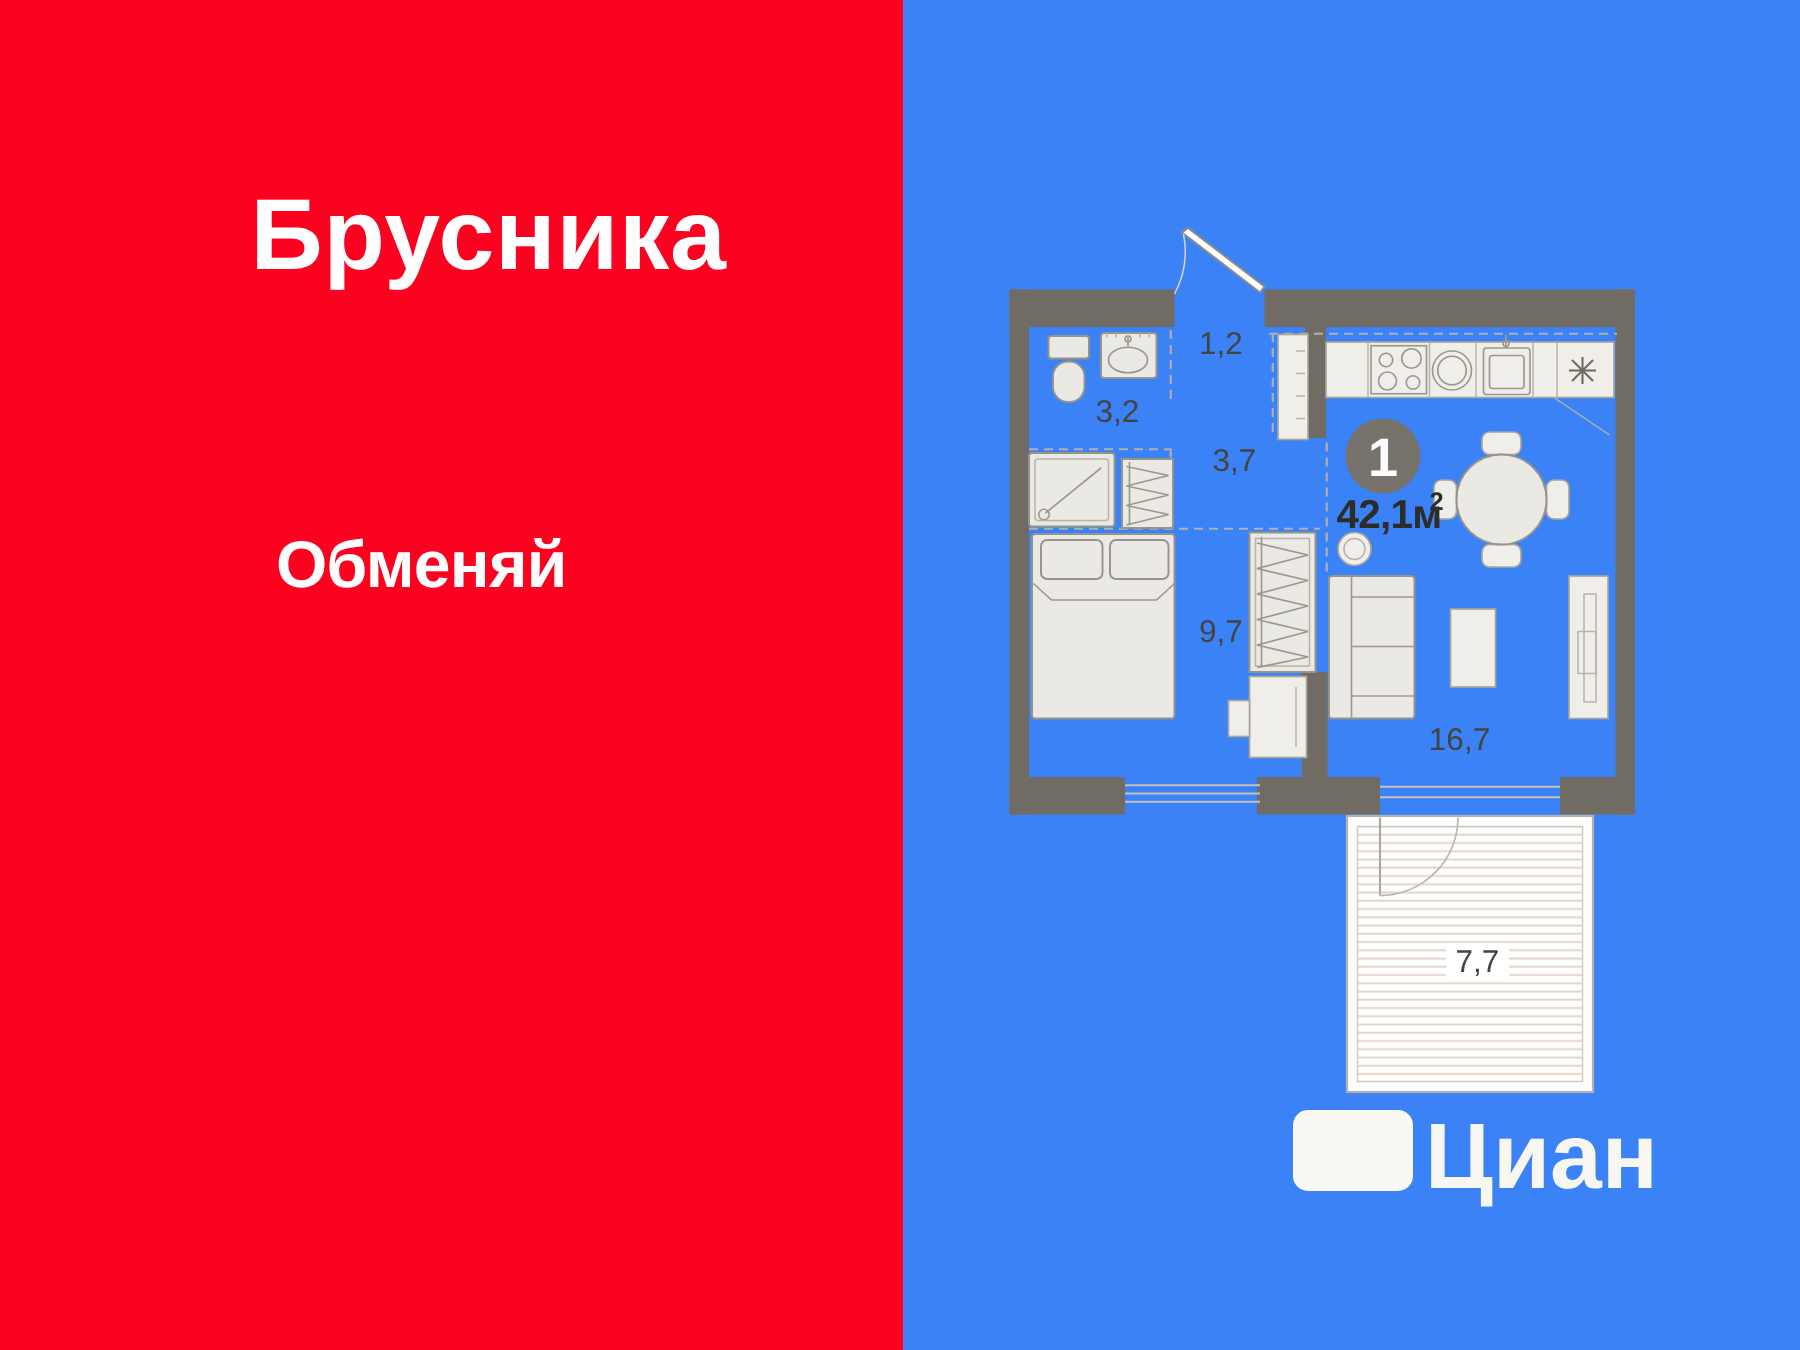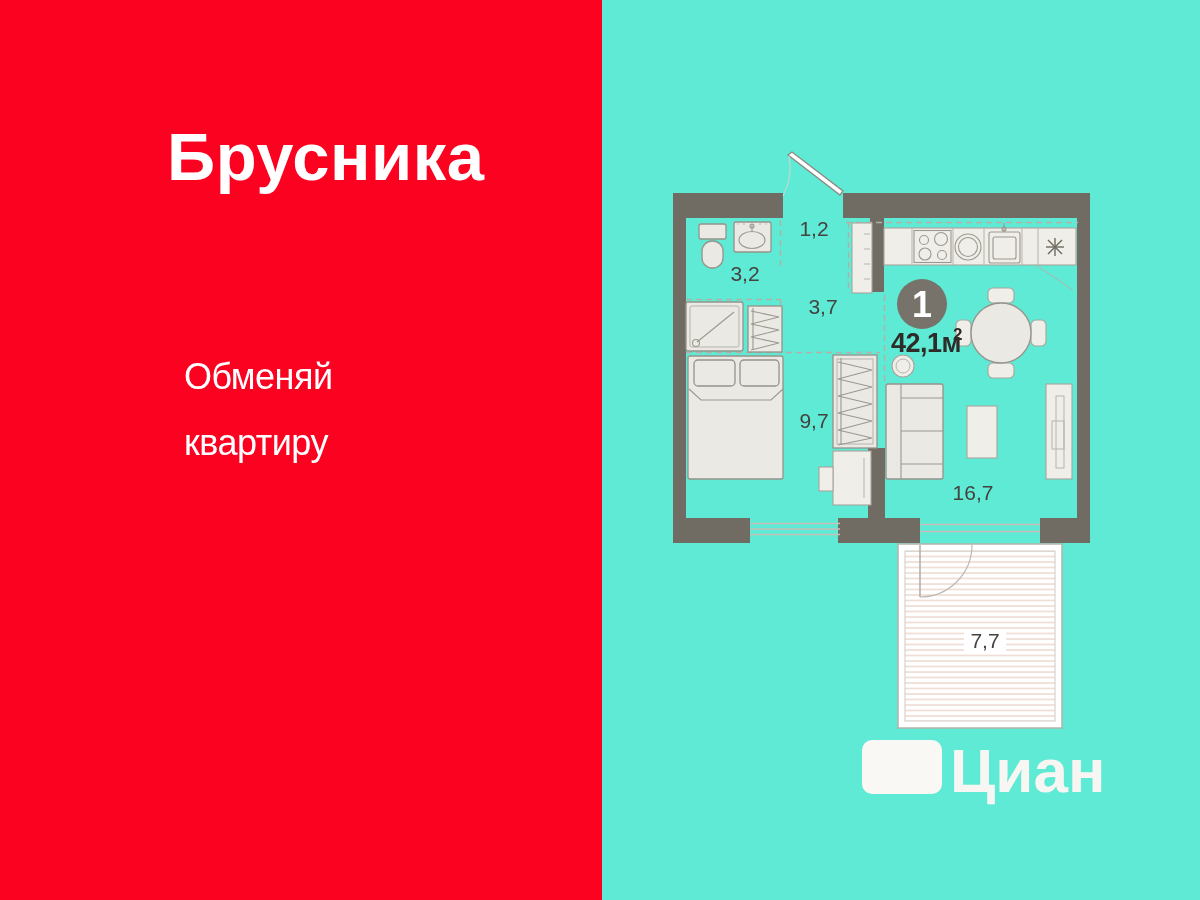--- a/index.html
+++ b/index.html
@@ -1,20 +1,20 @@
 <!DOCTYPE html>
 <html style="--brand-red: #FA0220; --wall: #716C63;"><head>
 <meta charset="utf-8">
 <style>
   html,body{margin:0;padding:0}
   body{width:1200px;height:900px;background:#fff;font-family:"Liberation Sans",sans-serif;overflow:hidden}
-  .stage{position:relative;width:1200px;height:900px;background:#5eead4}
+  .stage{position:relative;width:1200px;height:900px;background:#3b82f6}
   .panel{position:absolute;left:0;top:0;width:602px;height:900px;background:var(--brand-red,#FA0220)}
   .logo{position:absolute;left:167px;top:118px;font-weight:700;font-size:67px;letter-spacing:.5px;color:#fff;white-space:nowrap}
-  .slogan{position:absolute;left:184px;top:344px;font-weight:400;font-size:36px;line-height:66px;letter-spacing:-.5px;color:#fff}
+  .slogan{position:absolute;left:184px;top:344px;font-weight:700;font-size:44px;line-height:66px;letter-spacing:-.5px;color:#fff}
   .slogan span{display:block}
   svg.plan{position:absolute;left:602px;top:0;width:598px;height:900px;display:block}
   .wall{fill:var(--wall,#716C63)}
   .furn{fill:#EBE9E4;stroke:#96938B;stroke-width:1.3}
   .furnl{fill:#F0EEE9;stroke:#A8A59D;stroke-width:1.1}
   .ln{stroke:#9B988F;stroke-width:1.1;fill:none}
   .lnl{stroke:#B6B3AB;stroke-width:1;fill:none}
   .dash{stroke:#B3B0A8;stroke-width:1.4;fill:none;stroke-dasharray:6 4}
   .win{stroke:#C8BFB8;stroke-width:1.4}
   .room-label{font-family:"Liberation Sans",sans-serif;font-size:21px;fill:#454340}
@@ -25,21 +25,20 @@
 </style>
 </head>
 <body>
 
 <div class="stage">
 
   <div class="panel">
     <div class="logo">Брусника</div>
     <div class="slogan">
       <span>Обменяй</span>
-      <span>квартиру</span>
     </div>
   </div>
 
   <svg class="plan" viewBox="602 0 598 900">
     <defs>
       <pattern id="hatch" width="10" height="5.5" patternUnits="userSpaceOnUse">
         <line x1="0" y1="1" x2="10" y2="1" stroke="#E7CFC4" stroke-width="1.2"></line>
       </pattern>
     </defs>
 

